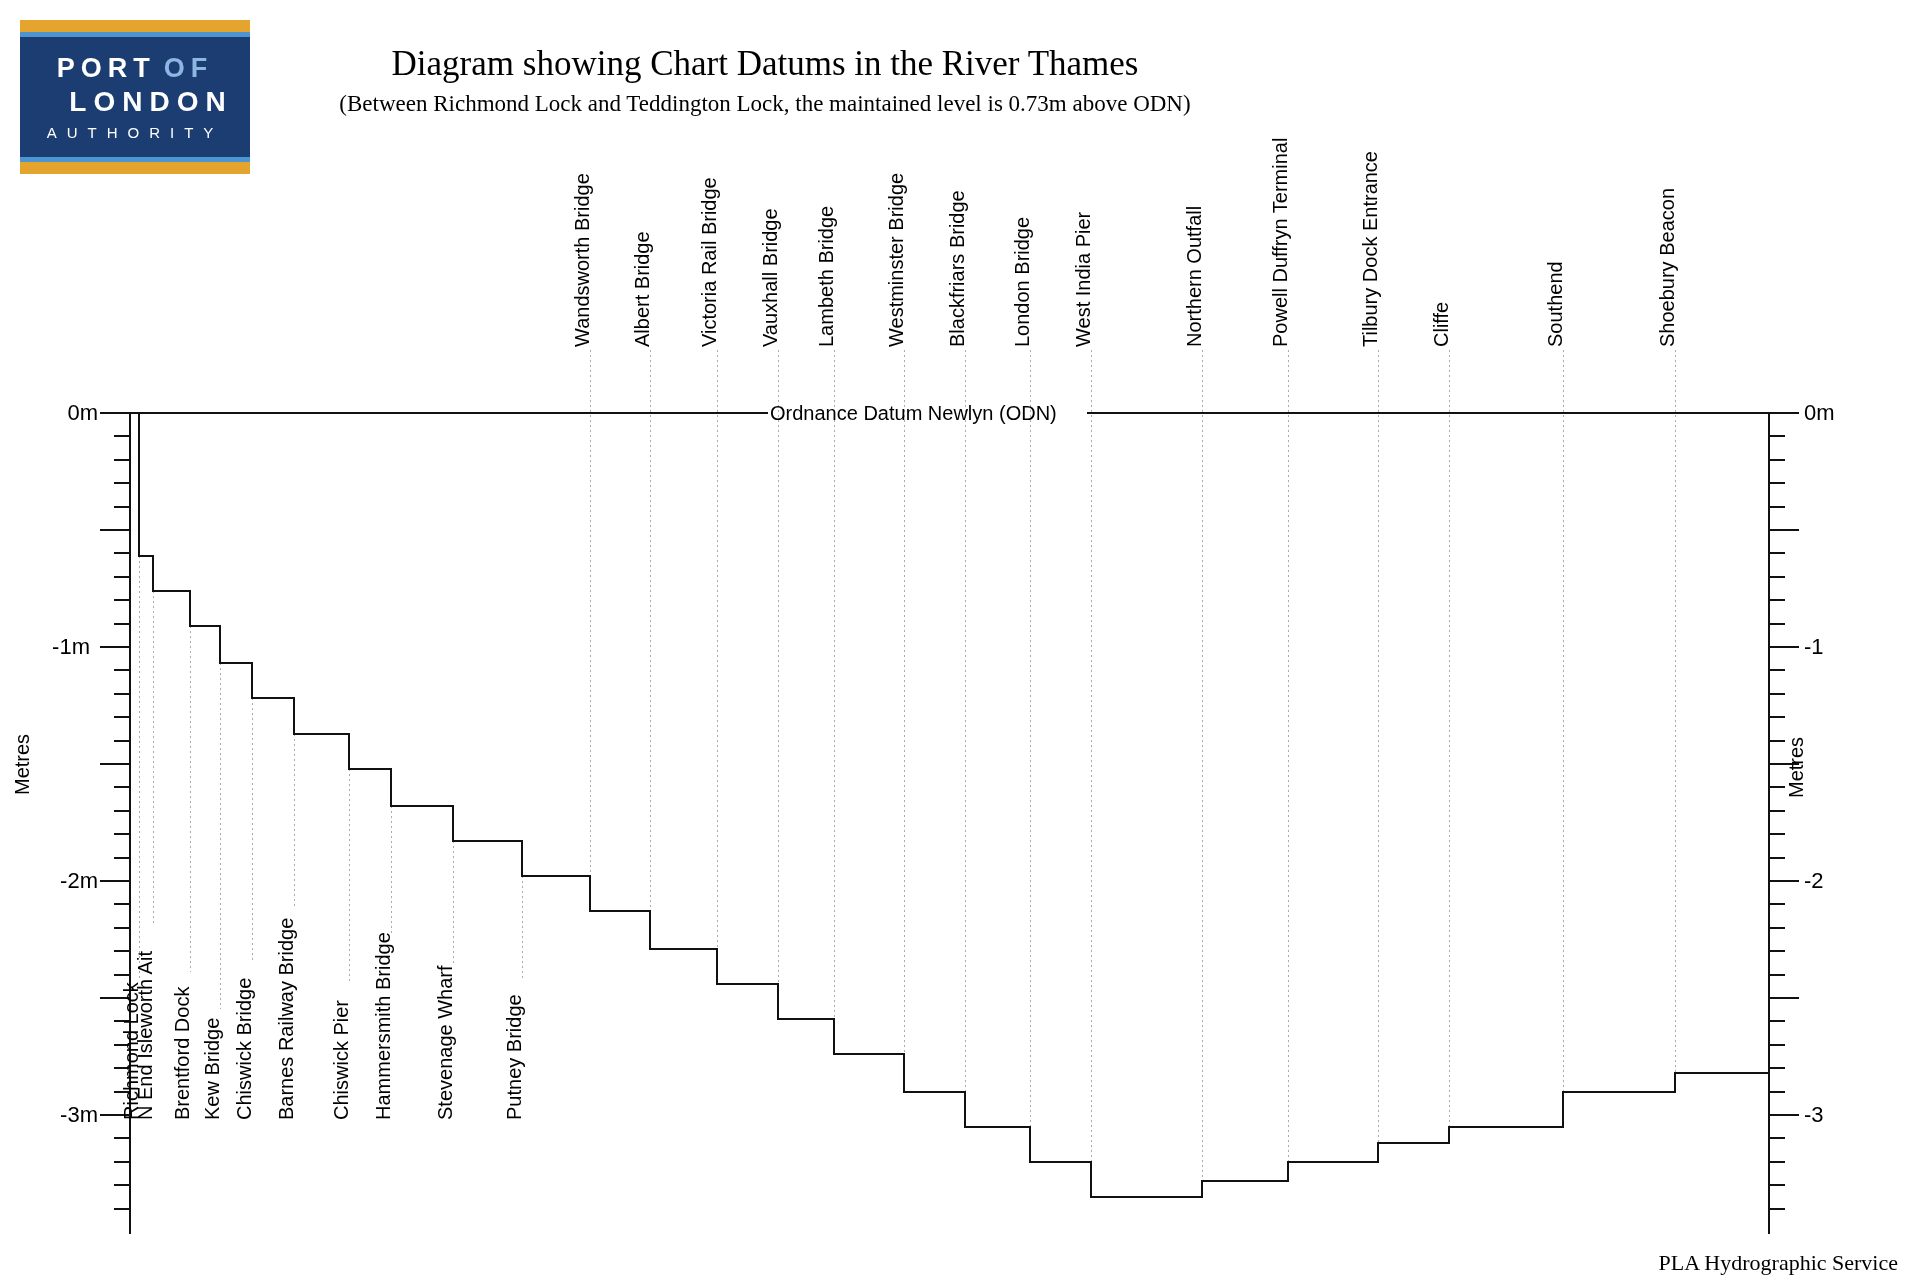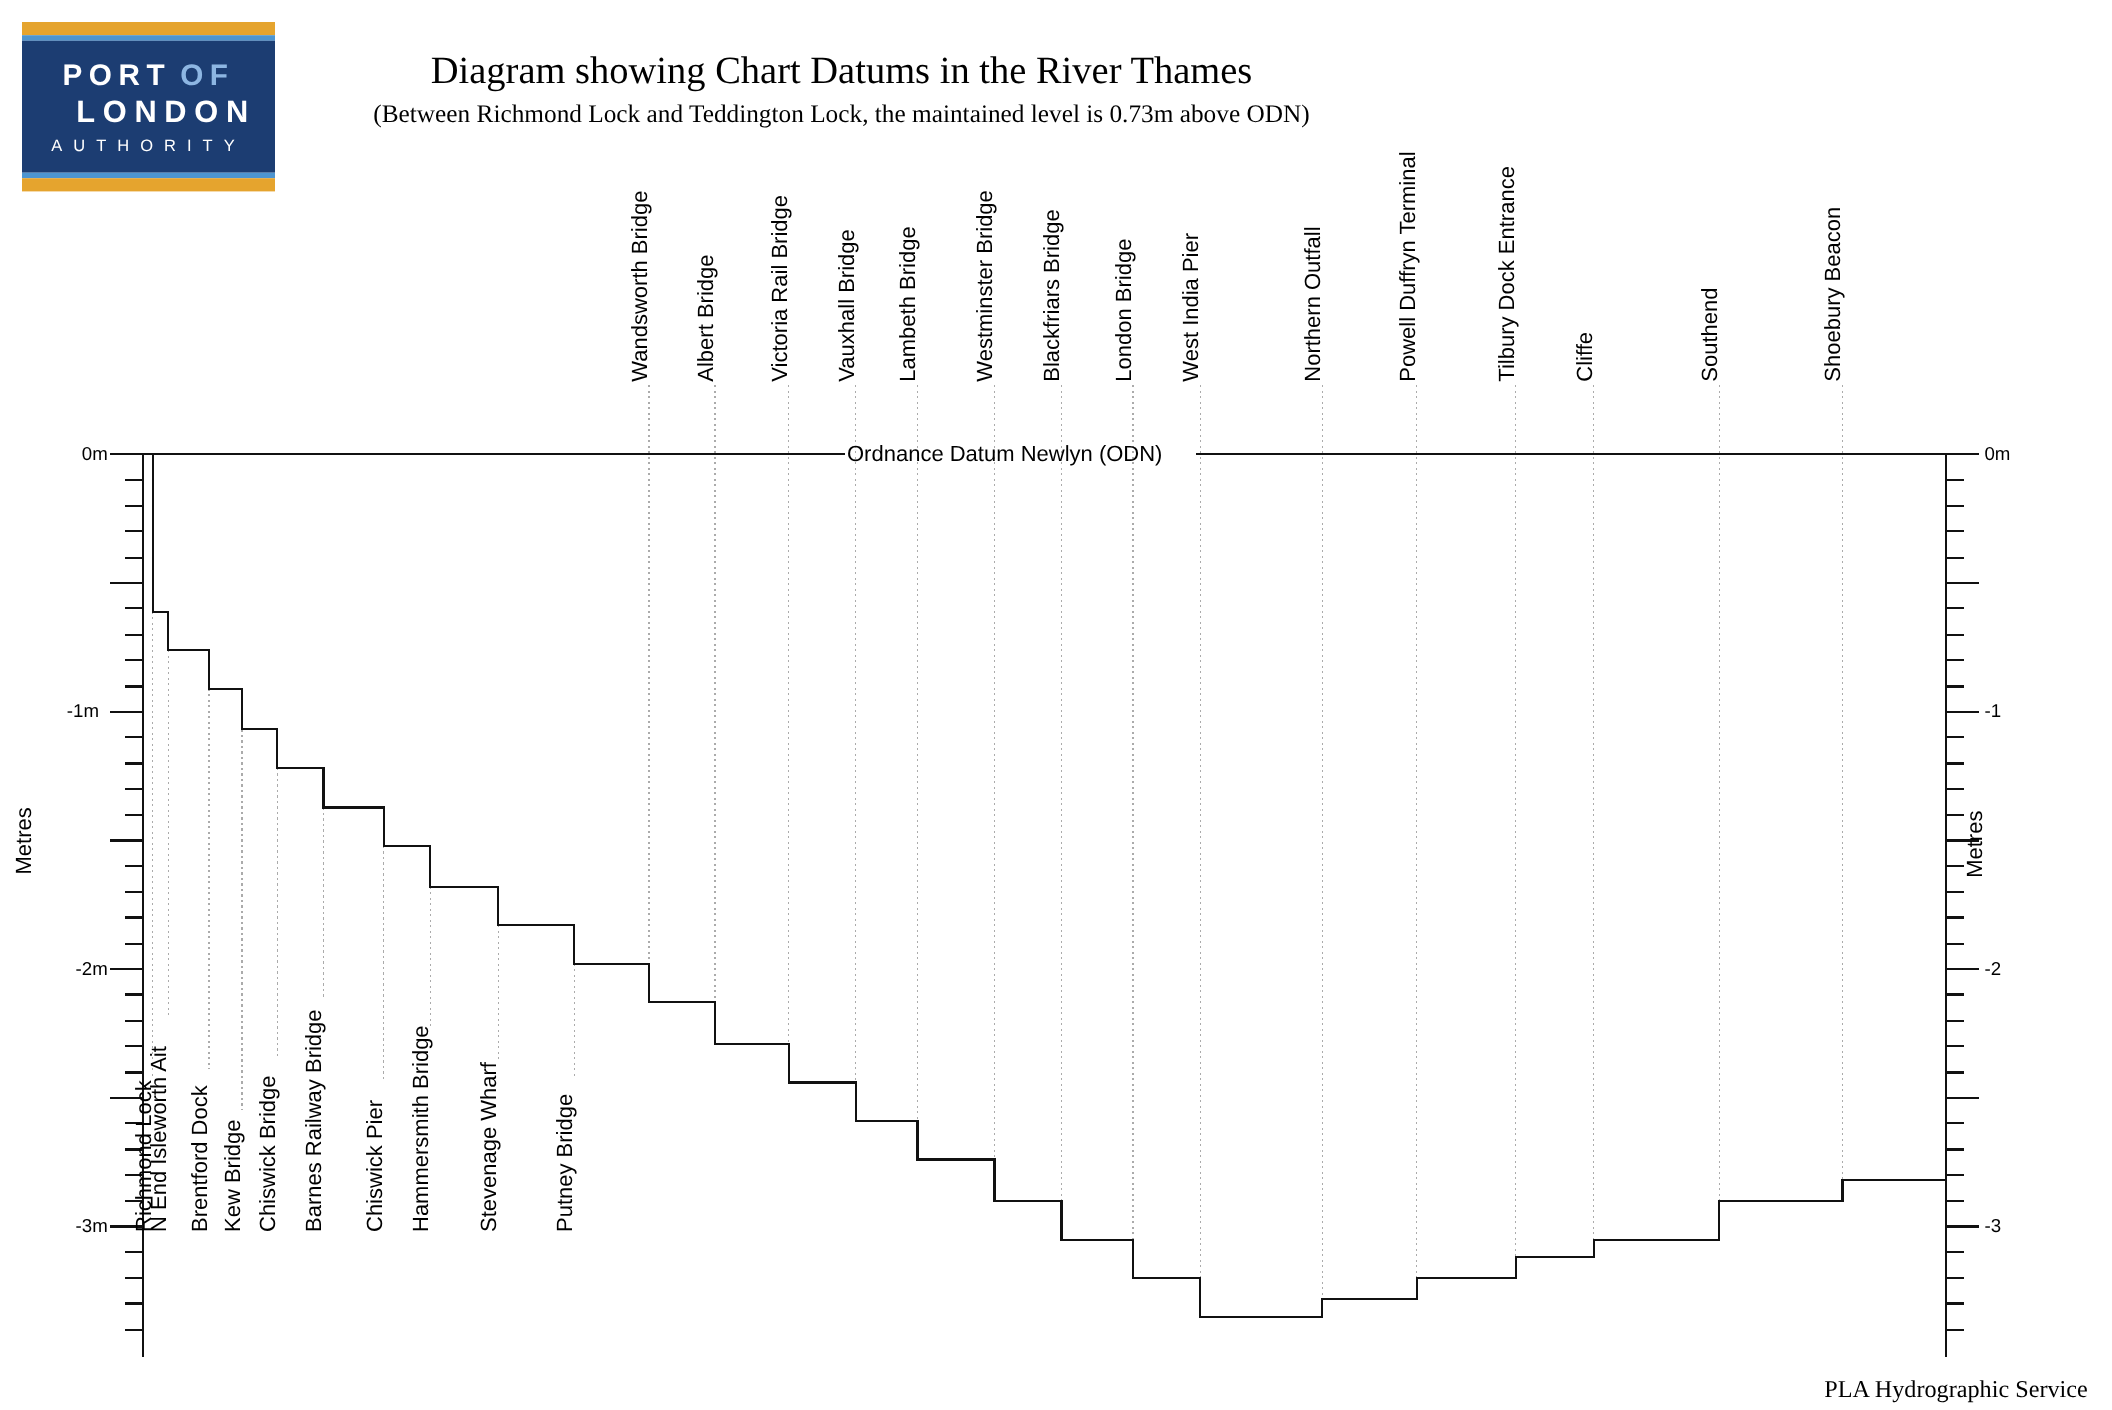--- a/index.html
+++ b/index.html
@@ -23,21 +23,21 @@
   #subtitle{font-size:23px;margin-top:7px;}
   
   #odn-label{left:770px;top:401px;width:316px;height:24px;text-align:left;font-size:20px;line-height:24px;white-space:nowrap;}
   
   #footer{right:22px;top:1250px;font-family:"Liberation Serif",serif;font-size:22px;white-space:nowrap;}
   
   .vlabel{
     position:absolute;font-size:20px;line-height:20px;white-space:nowrap;
     transform:rotate(-90deg);transform-origin:left bottom;
   }
-  .ticklabel{position:absolute;font-size:17px;line-height:24px;white-space:nowrap;}
+  .ticklabel{position:absolute;font-size:22px;line-height:24px;white-space:nowrap;}
   .ticklabel.left{width:58px;text-align:right;}
   svg{position:absolute;left:0;top:0;}
 </style>
 </head>
 <body>
 
 <div id="stage" style="--gold: #E5A42E; --navy: #1C3D72; --lblue: #4D95D0;">
 
   <div id="logo" class="abs">
     <div class="logo-gold"></div>

